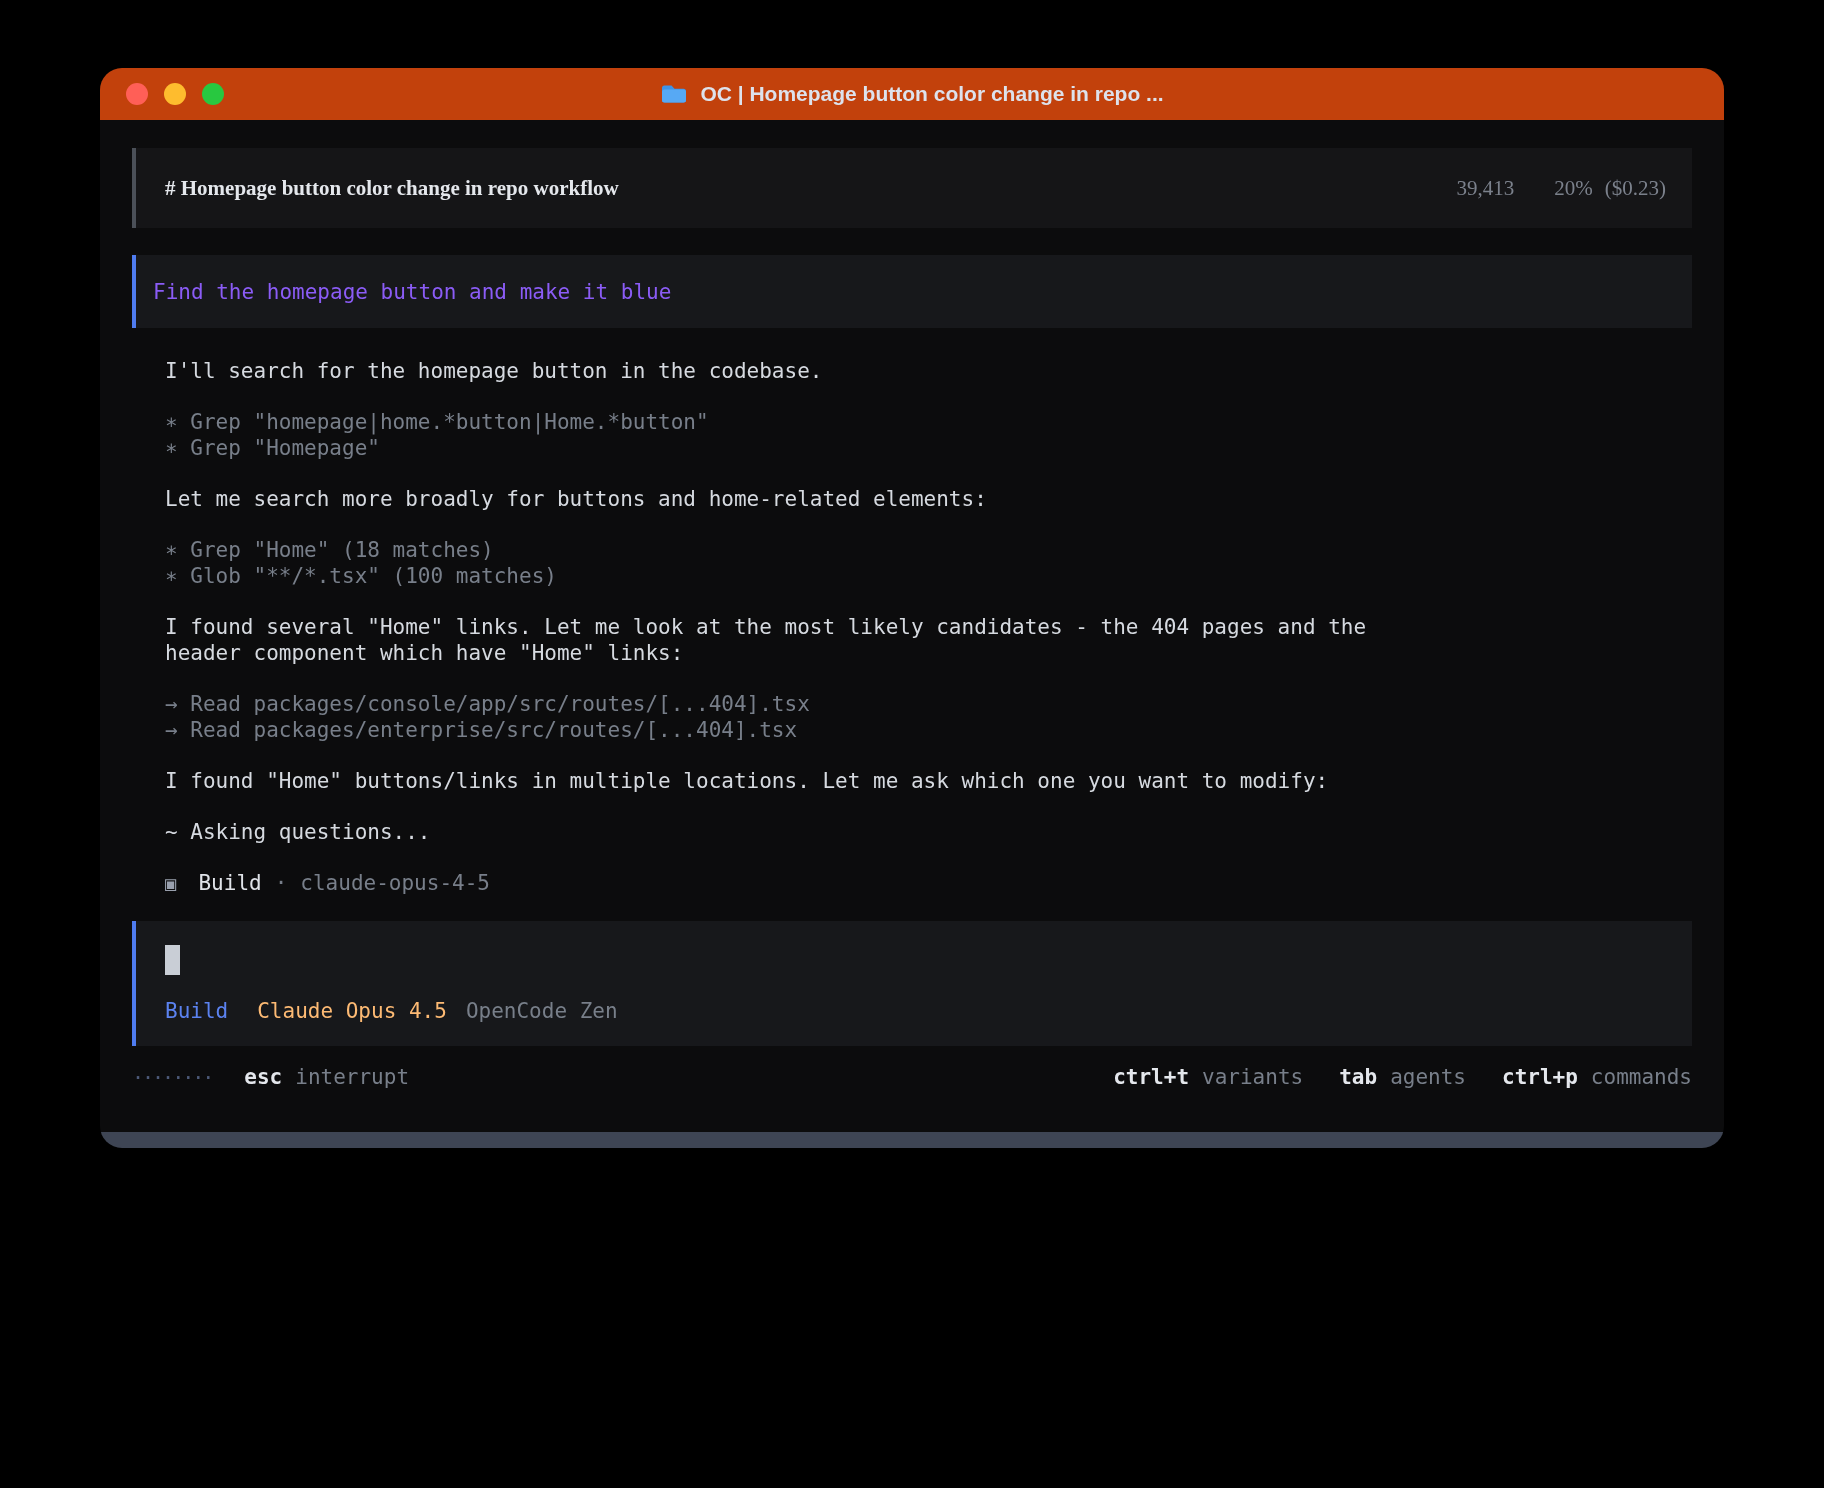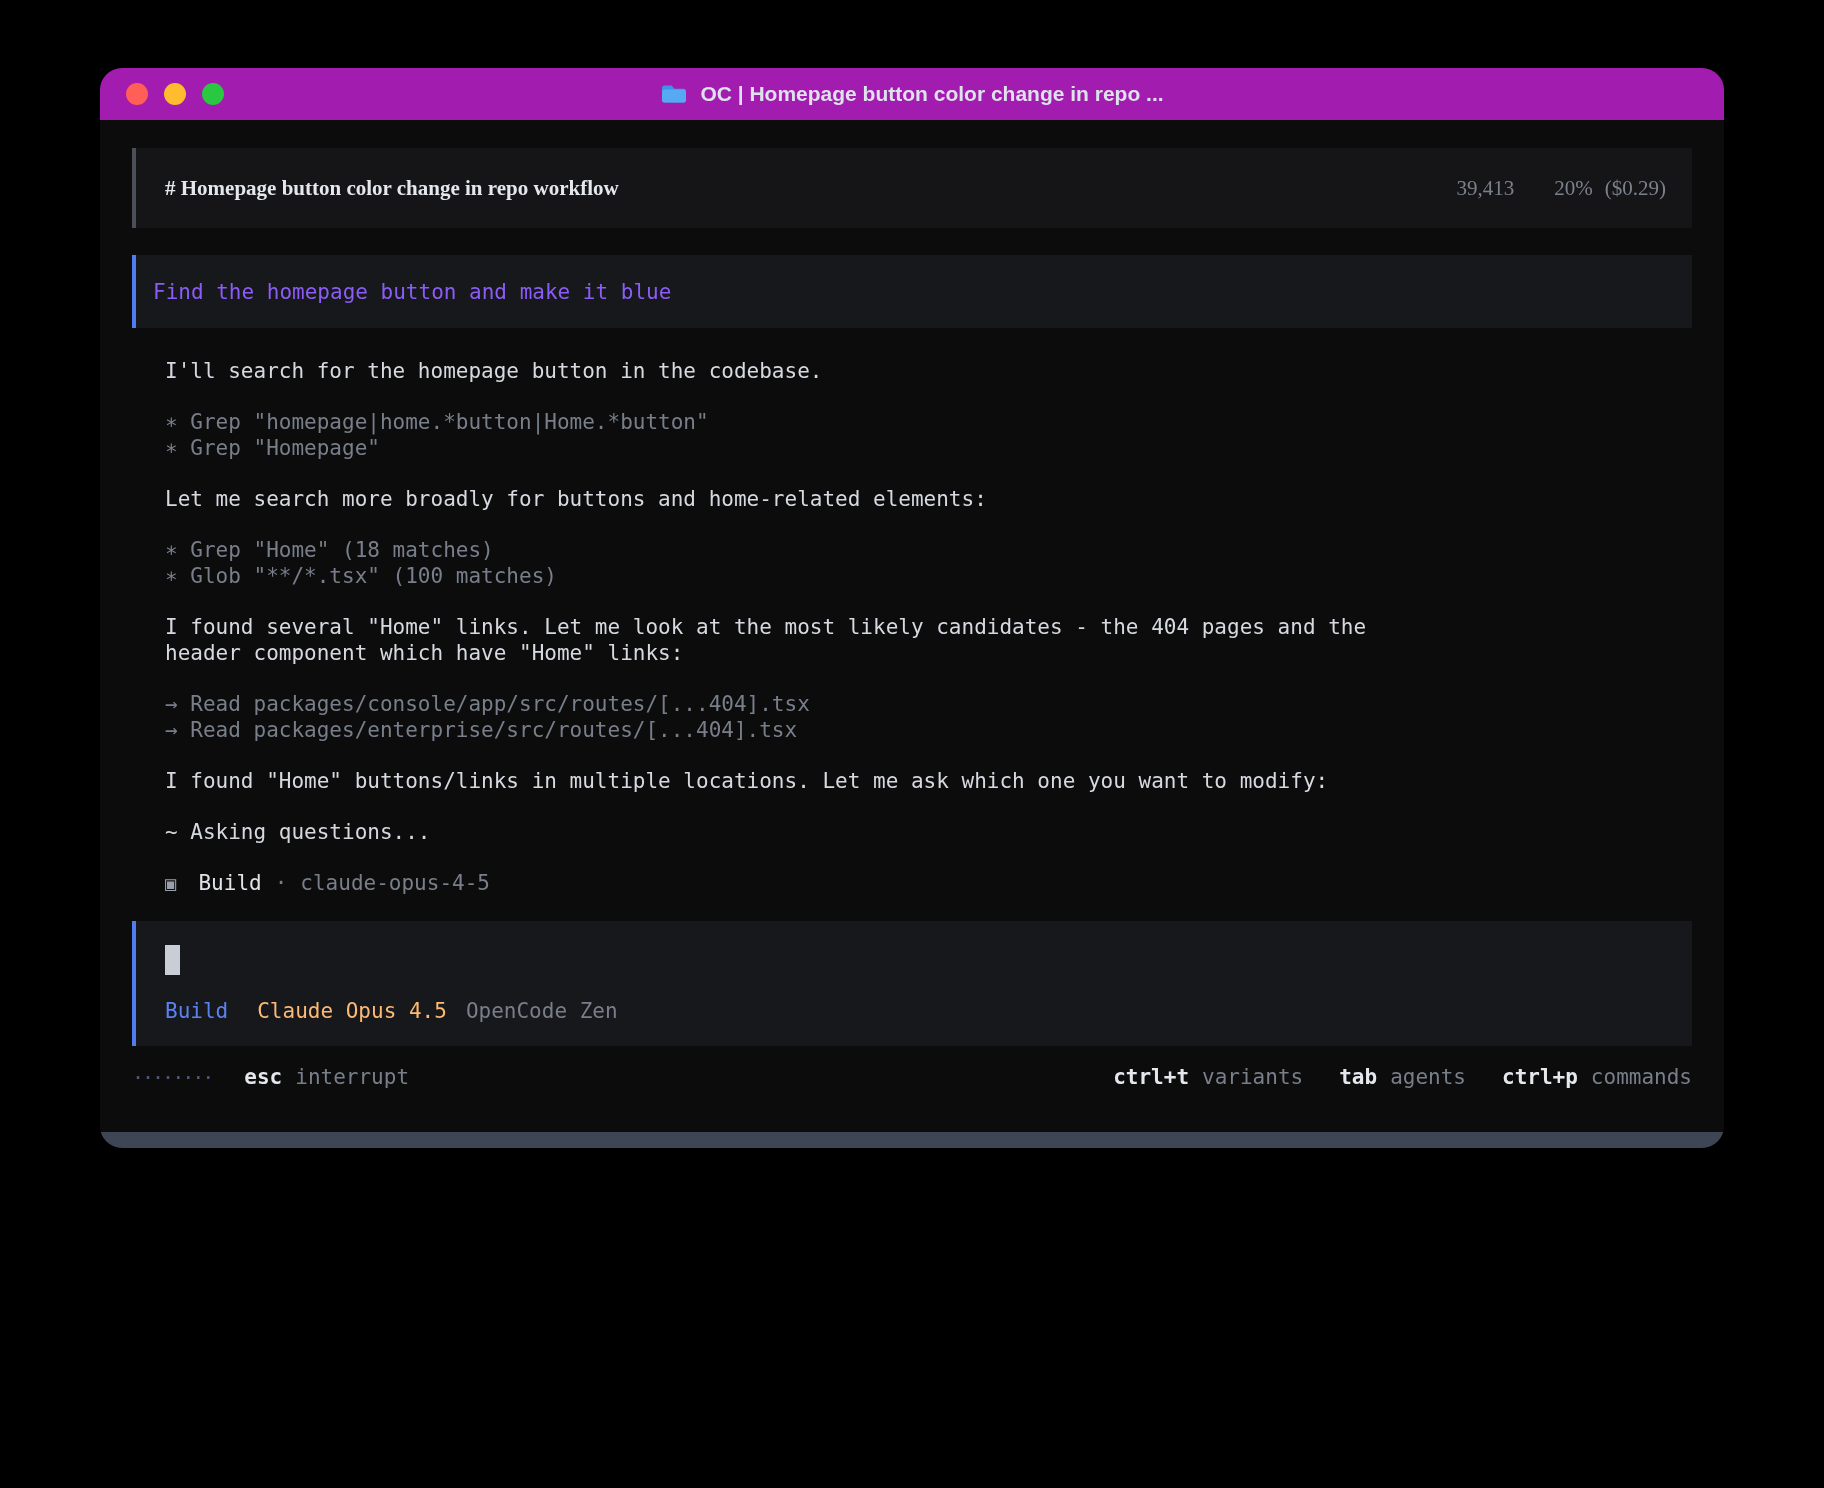--- a/index.html
+++ b/index.html
@@ -7,21 +7,21 @@
   body { font-family:"DejaVu Sans Mono", monospace; }
 
   .window {
     position:absolute; left:100px; top:68px; width:1624px; height:1080px;
     border-radius:22px; background:#0c0c0d; overflow:hidden;
     display:flex; flex-direction:column;
   }
 
   
   .titlebar {
-    flex:0 0 52px; background:#a21caf; position:relative;
+    flex:0 0 52px; background:#c2410c; position:relative;
     display:flex; align-items:center;
   }
   .traffic-lights { display:flex; gap:16px; padding-left:26px; }
   .tl { width:22px; height:22px; border-radius:50%; }
   .tl.red { background:#ff5f57; }
   .tl.yellow { background:#febc2e; }
   .tl.green { background:#28c840; }
   .title-center {
     position:absolute; left:0; right:0; top:0; bottom:0;
     display:flex; align-items:center; justify-content:center; gap:12px;
@@ -110,21 +110,21 @@
     </div>
   </div>
 
   <div class="content">
 
     <div class="session-header">
       <span class="session-title"># Homepage button color change in repo workflow</span>
       <span class="session-stats">
         <span class="tokens">39,413</span>
         <span class="pct">20%</span>
-        <span class="cost">($0.29)</span>
+        <span class="cost">($0.23)</span>
       </span>
     </div>
 
     <div class="user-block">
       <span>Find the homepage button and make it blue</span>
     </div>
 
     <div class="transcript">
       <div class="block">
         <div class="t-text">I'll search for the homepage button in the codebase.</div>

